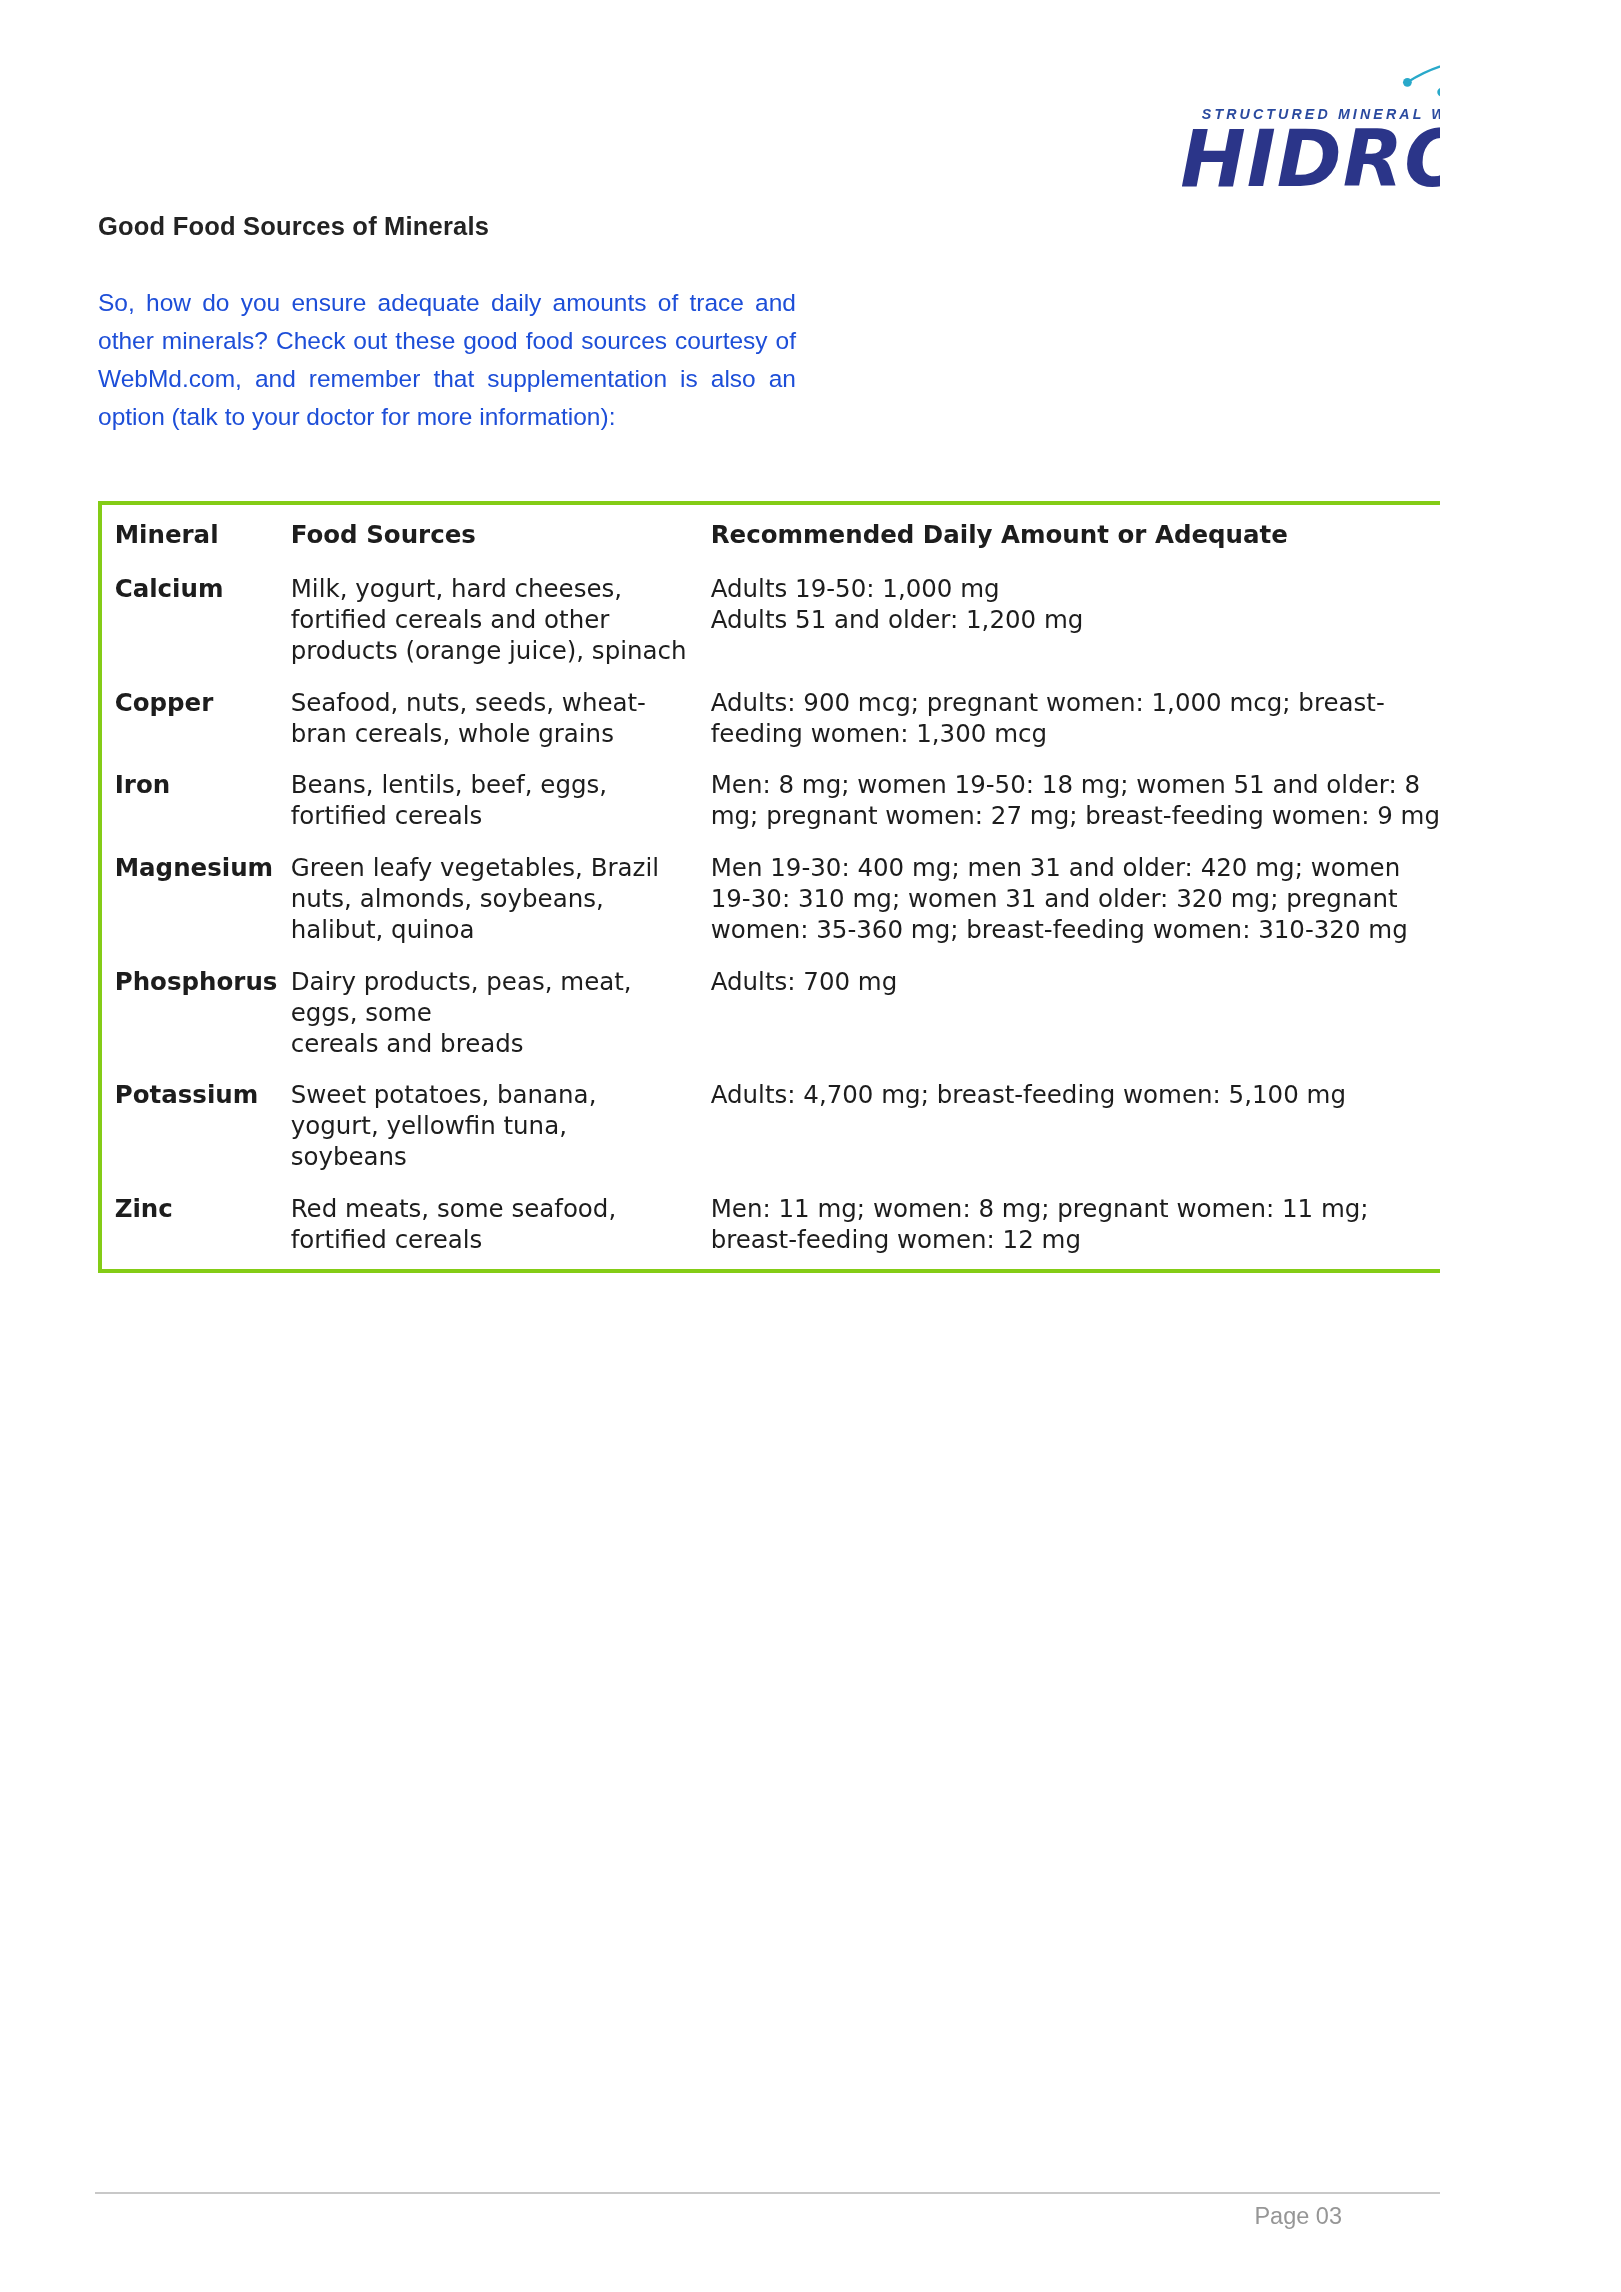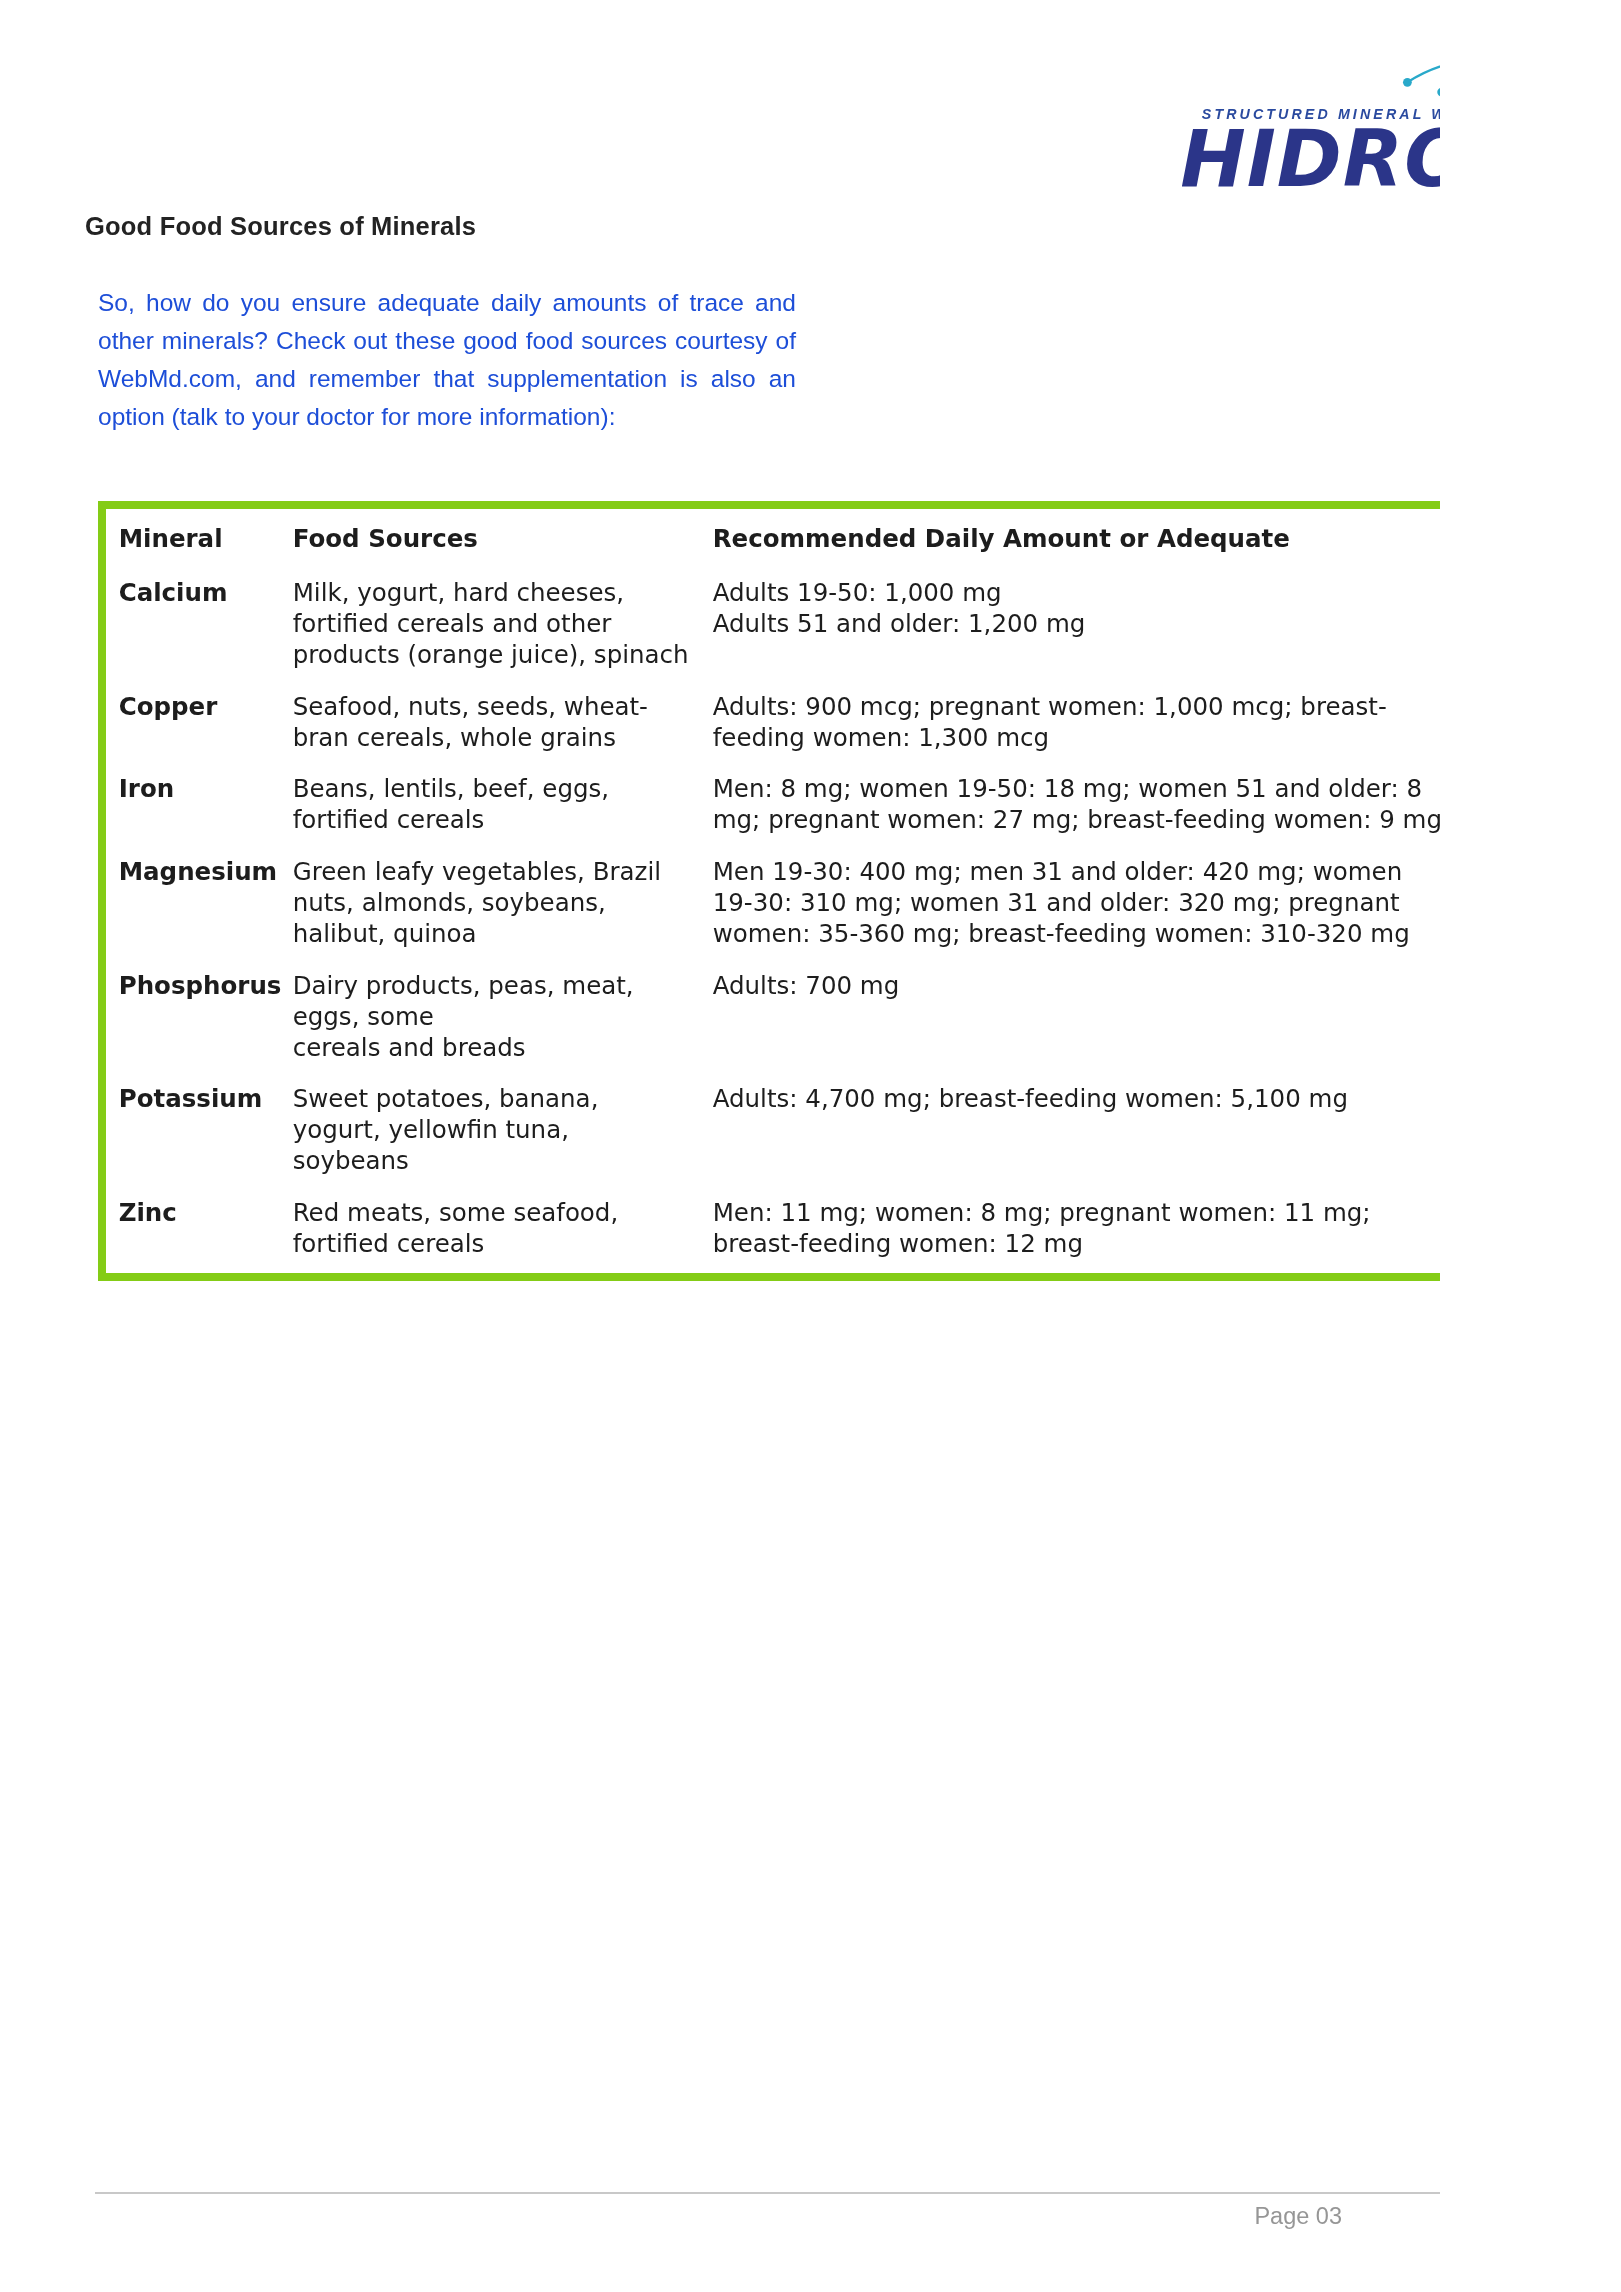--- a/index.html
+++ b/index.html
@@ -19,21 +19,21 @@
     left: 1145px;
     top: 37px;
     width: 421px;
     height: 165px;
   }
   .logo svg { width: 100%; height: 100%; }
 
   
   .doc-heading {
     position: absolute;
-    left: 85px;
+    left: 98px;
     top: 212px;
     font-size: 25.5px;
     font-weight: bold;
     color: #232323;
     letter-spacing: 0.2px;
   }
 
   
   .intro {
     position: absolute;
@@ -47,21 +47,21 @@
   }
 
   
   .minerals-table {
     position: absolute;
     left: 98px;
     top: 501px;
     width: 1425px;
     border-collapse: collapse;
     table-layout: fixed;
-    border: 8px solid #84cc16;
+    border: 4px solid #84cc16;
     font-family: "DejaVu Sans", sans-serif;
     font-size: 24.5px;
     line-height: 31px;
     color: #1d1d1d;
   }
   .minerals-table col.c1 { width: 178px; }
   .minerals-table col.c2 { width: 420px; }
   .minerals-table th, .minerals-table td {
     vertical-align: top;
     text-align: left;

